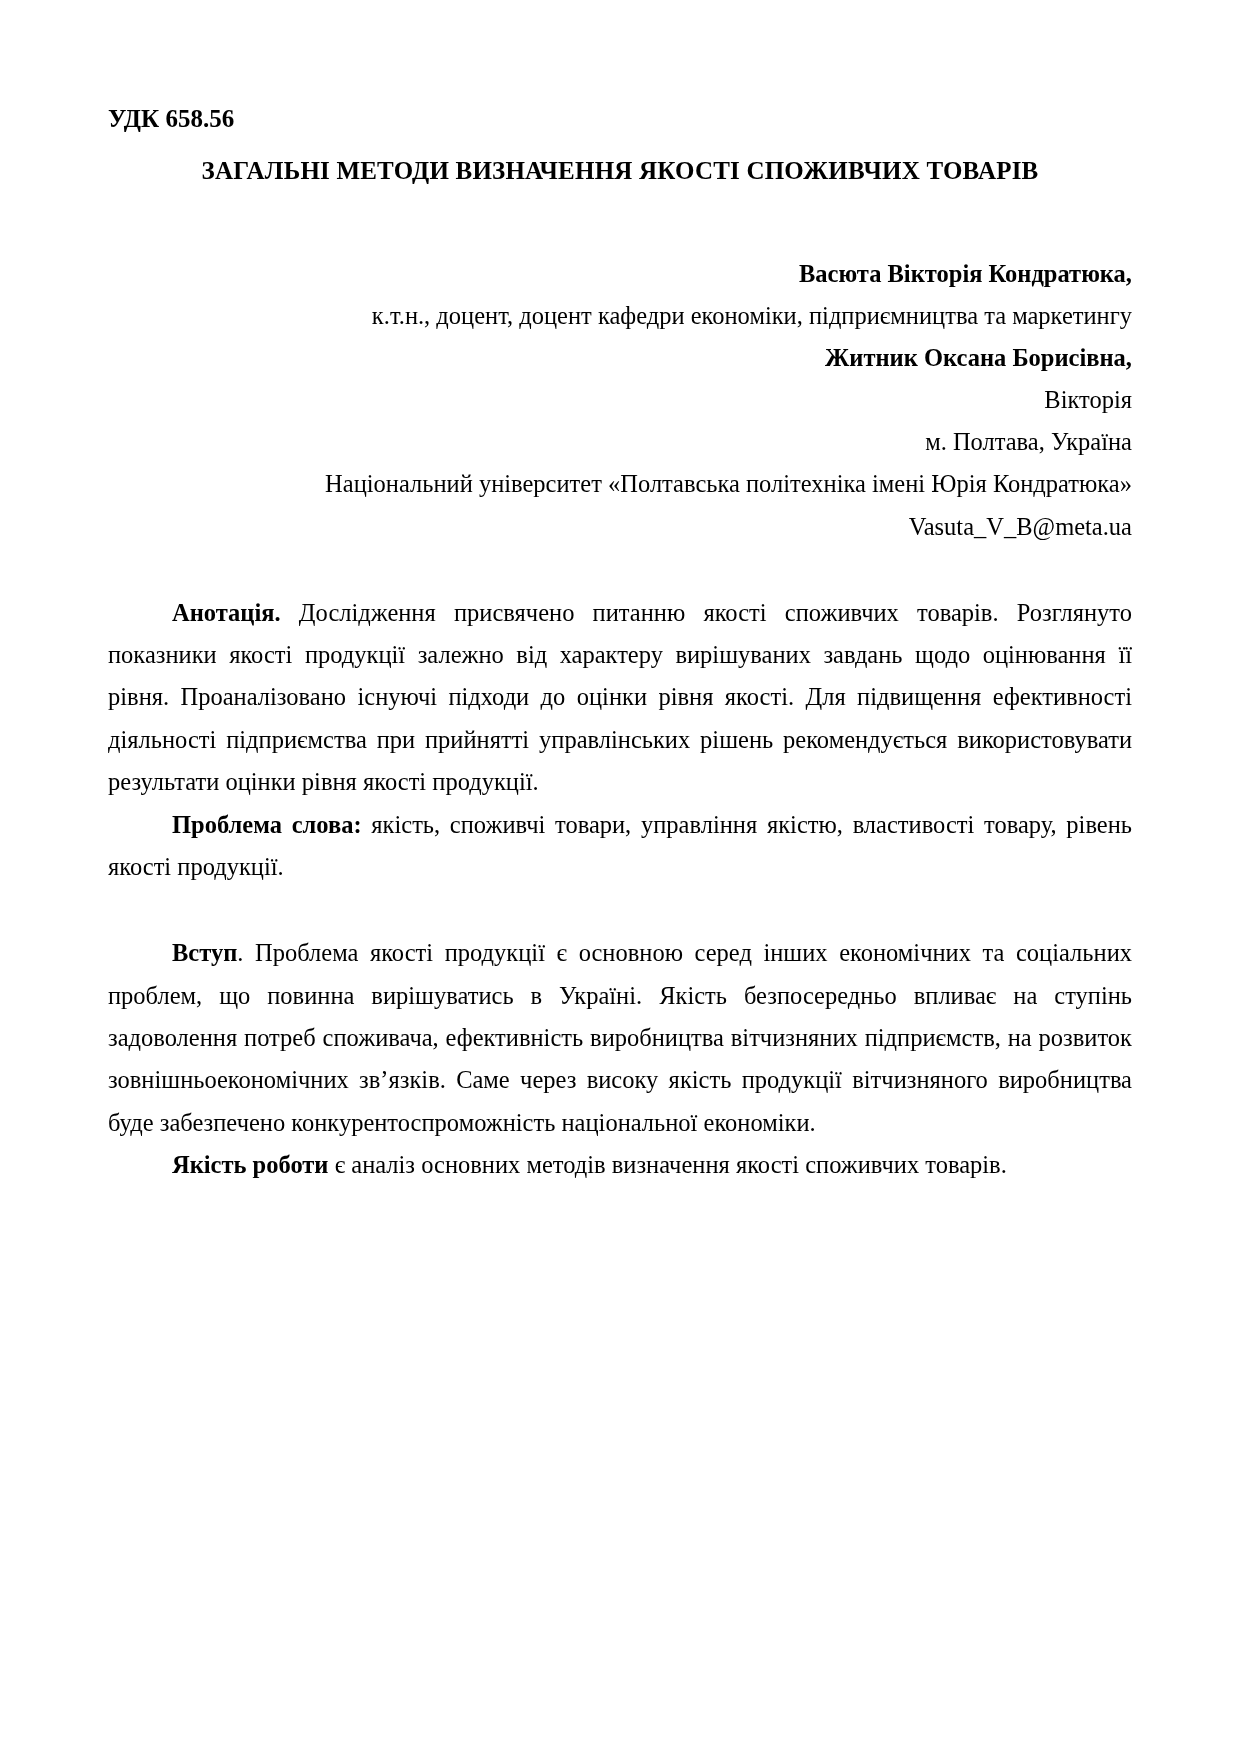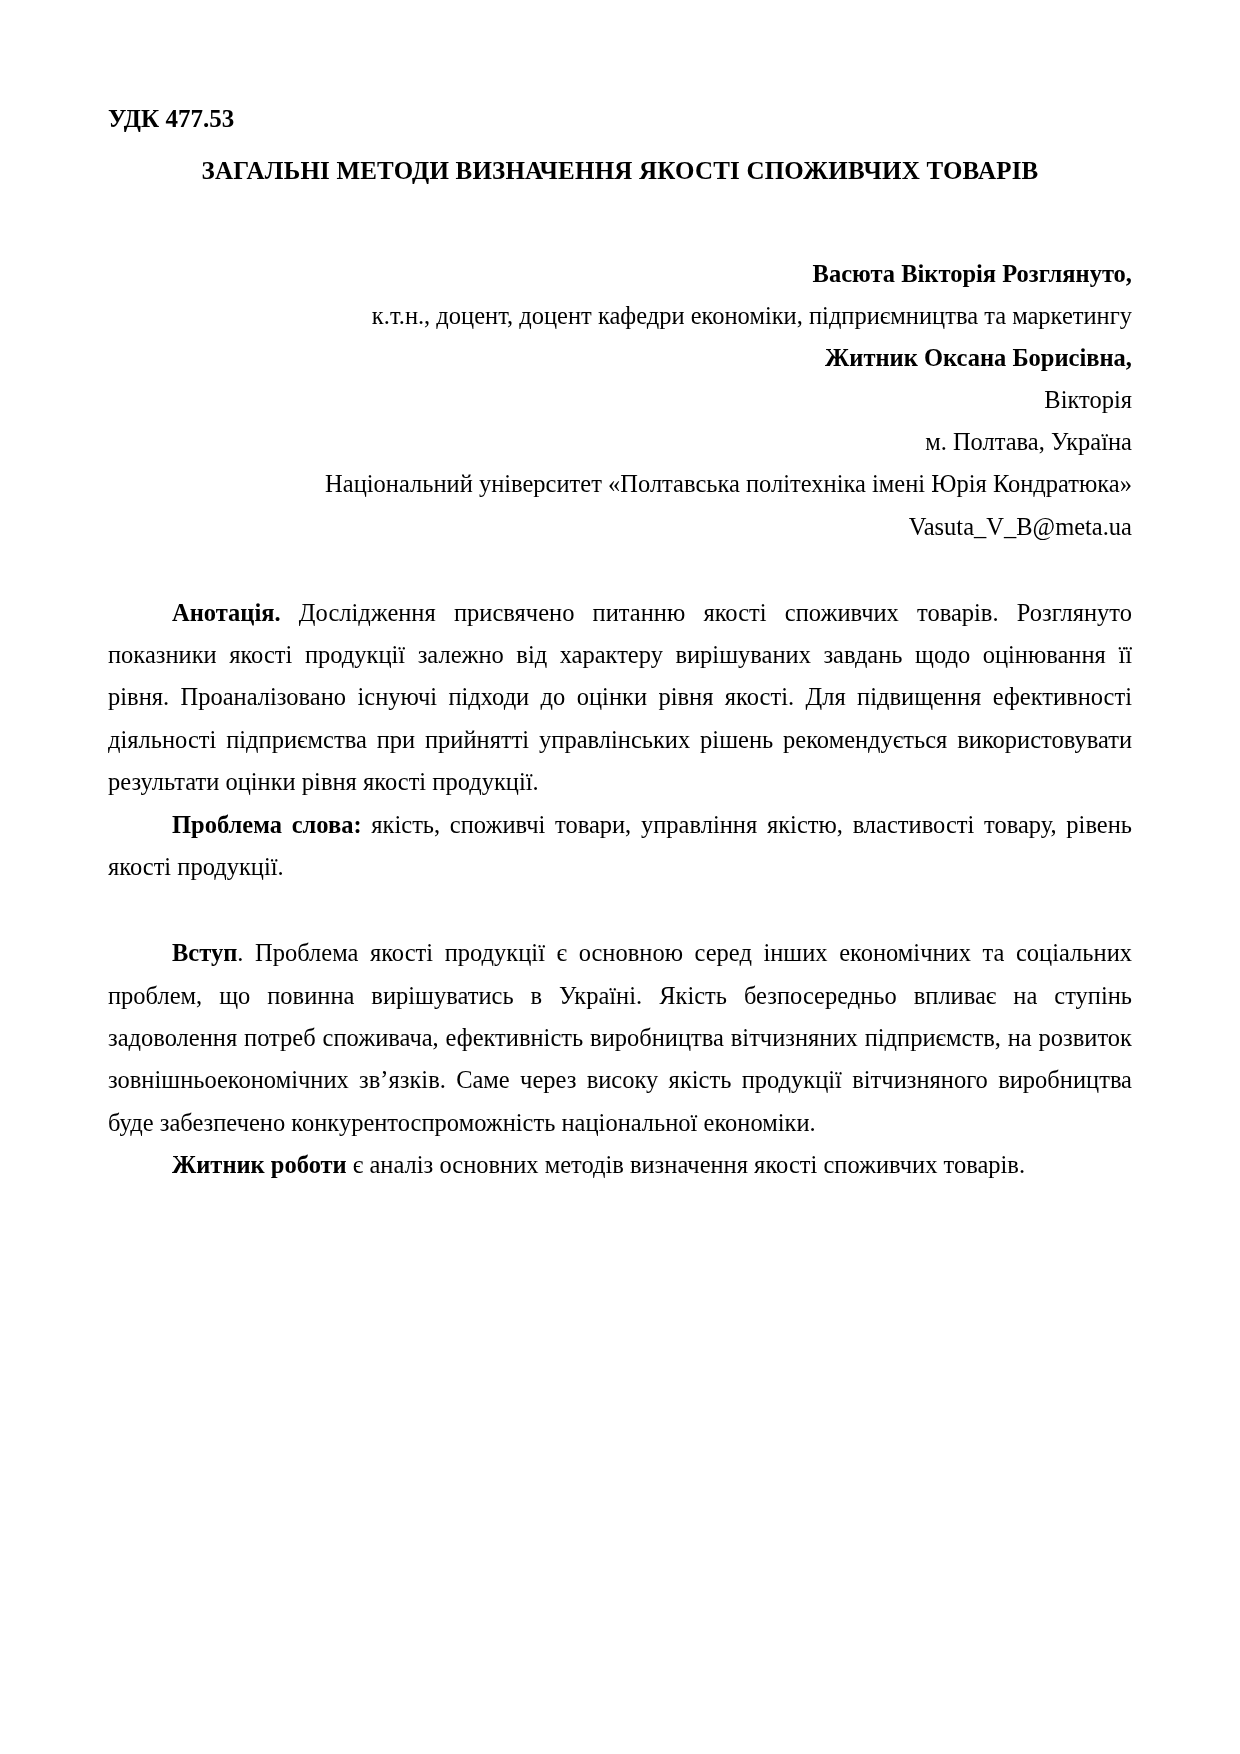--- a/index.html
+++ b/index.html
@@ -71,42 +71,42 @@
   }
   .gap-lg {
     height: 44px;
   }
 </style>
 </head>
 <body>
 
 <div class="page">
 
-  <div class="udk">УДК 477.53</div>
+  <div class="udk">УДК 658.56</div>
 
   <h1 class="title">ЗАГАЛЬНІ МЕТОДИ ВИЗНАЧЕННЯ ЯКОСТІ СПОЖИВЧИХ ТОВАРІВ</h1>
 
   <div class="authors">
-    <div class="name">Васюта Вікторія Розглянуто,</div>
+    <div class="name">Васюта Вікторія Кондратюка,</div>
     <div>к.т.н., доцент, доцент кафедри економіки, підприємництва та маркетингу</div>
     <div class="name">Житник Оксана Борисівна,</div>
     <div>Вікторія</div>
   </div>
 
   <div class="affil">
     <div>м. Полтава, Україна</div>
     <div>Національний університет «Полтавська політехніка імені Юрія Кондратюка»</div>
     <div>Vasuta_V_B@meta.ua</div>
   </div>
 
   <div class="abstract-block">
     <p class="body"><span class="lead">Анотація.</span><span> Дослідження присвячено питанню якості споживчих товарів. Розглянуто показники якості продукції залежно від характеру вирішуваних завдань щодо оцінювання її рівня. Проаналізовано існуючі підходи до оцінки рівня якості. Для підвищення ефективності діяльності підприємства при прийнятті управлінських рішень рекомендується використовувати результати оцінки рівня якості продукції.</span></p>
     <p class="body"><span class="lead">Проблема слова:</span><span> якість, споживчі товари, управління якістю, властивості товару, рівень якості продукції.</span></p>
   </div>
 
   <div class="gap-lg"></div>
 
   <div>
     <p class="body"><span class="lead">Вступ</span><span>. Проблема якості продукції є основною серед інших економічних та соціальних проблем, що повинна вирішуватись в Україні. Якість безпосередньо впливає на ступінь задоволення потреб споживача, ефективність виробництва вітчизняних підприємств, на розвиток зовнішньоекономічних зв’язків. Саме через високу якість продукції вітчизняного виробництва буде забезпечено конкурентоспроможність національної економіки.</span></p>
-    <p class="body"><span class="lead">Житник роботи</span><span> є аналіз основних методів визначення якості споживчих товарів.</span></p>
+    <p class="body"><span class="lead">Якість роботи</span><span> є аналіз основних методів визначення якості споживчих товарів.</span></p>
   </div>
 
 </div>
 
 </body></html>

